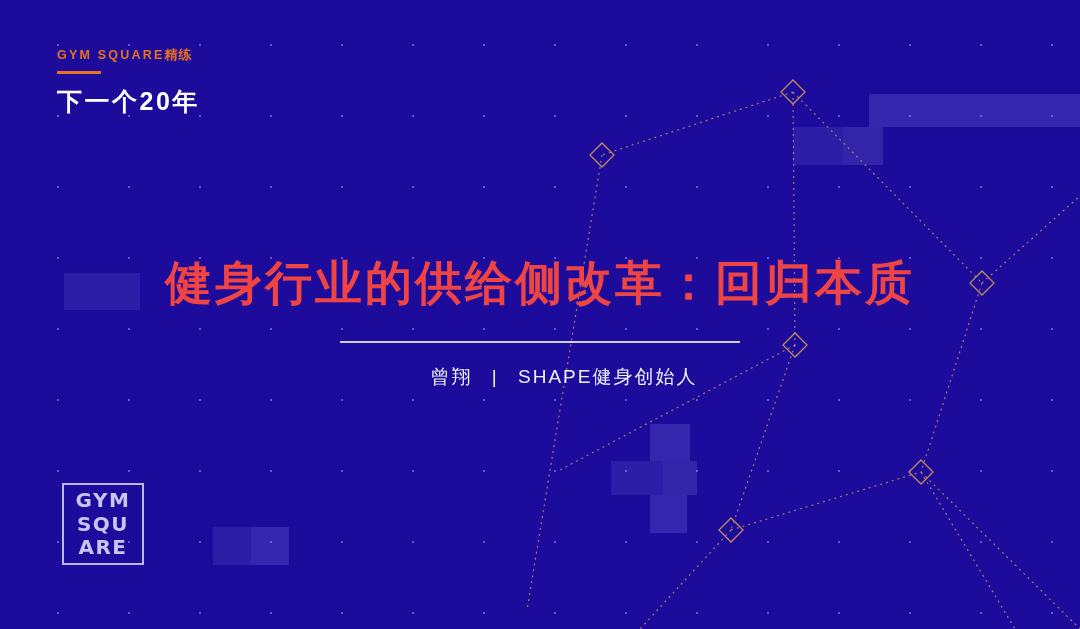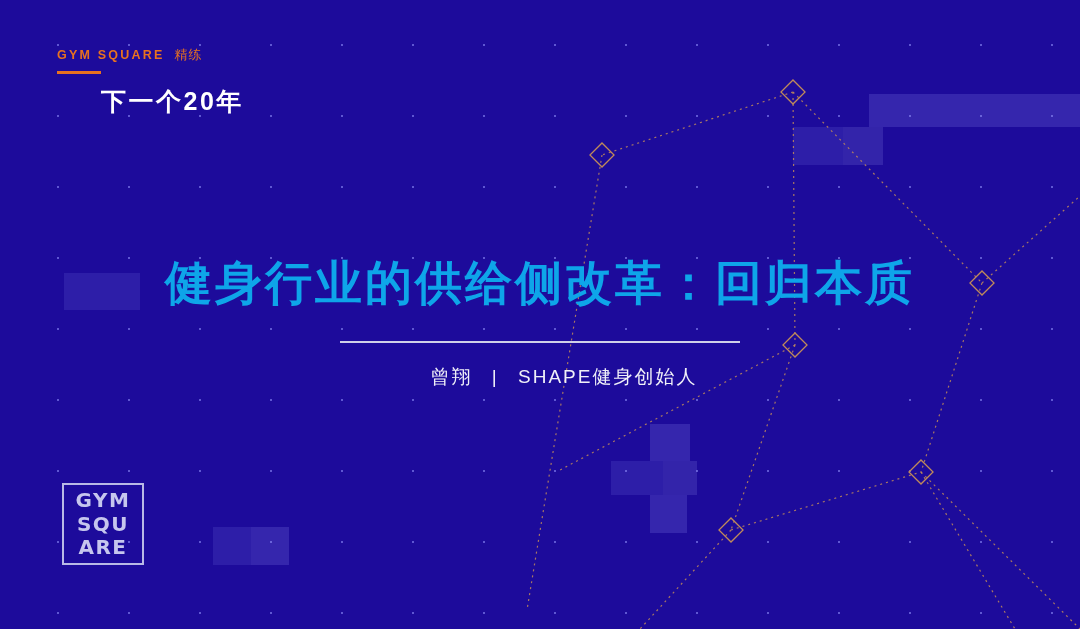--- a/index.html
+++ b/index.html
@@ -42,61 +42,59 @@
 
   
   .brand-block {
     position: absolute;
     left: 57px;
     top: 46px;
   }
   .brand-line {
     display: flex;
     align-items: baseline;
-    gap: 10px;
     color: #e8721f;
     font-size: 12.5px;
     font-weight: bold;
     letter-spacing: 2.2px;
     white-space: nowrap;
   }
   .brand-cn {
     font-size: 13px;
     letter-spacing: 1px;
-    font-weight: normal;
+    font-weight: bold;
   }
   .brand-rule {
     margin-top: 7px;
     width: 44px;
     height: 2.5px;
     background: #e8721f;
   }
 
   .event-title {
     position: absolute;
     left: 57px;
     top: 84px;
     color: #ffffff;
     font-size: 25px;
     font-weight: bold;
     letter-spacing: 2.5px;
     line-height: 1.42;
     white-space: nowrap;
-    margin-left: 44px;
   }
   .event-title span { display: block; }
 
   
   .main-title {
     position: absolute;
     left: 0;
     right: 0;
     top: 252px;
     text-align: center;
-    color: #0ea5e9;
+    color: #ef4444;
     font-size: 47px;
     font-weight: bold;
     letter-spacing: 3px;
     white-space: nowrap;
   }
 
   
   .divider {
     position: absolute;
     left: 50%;

